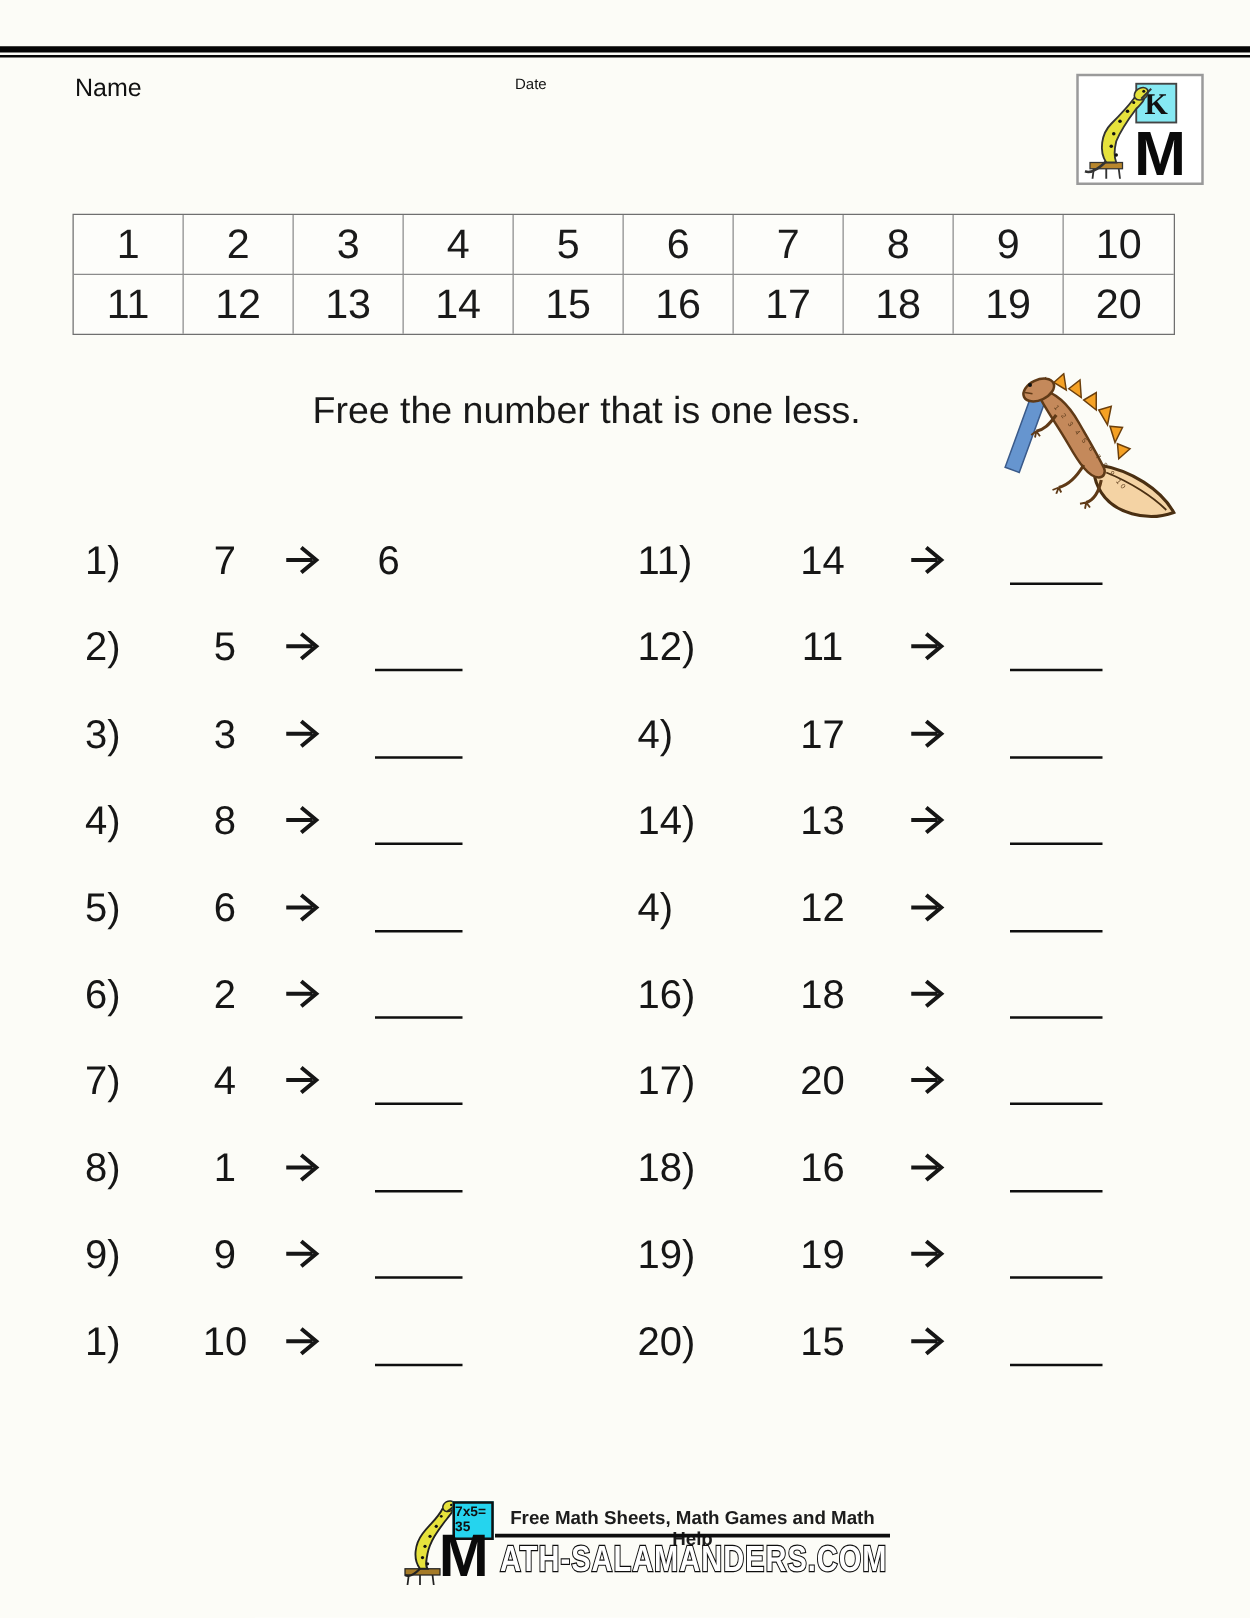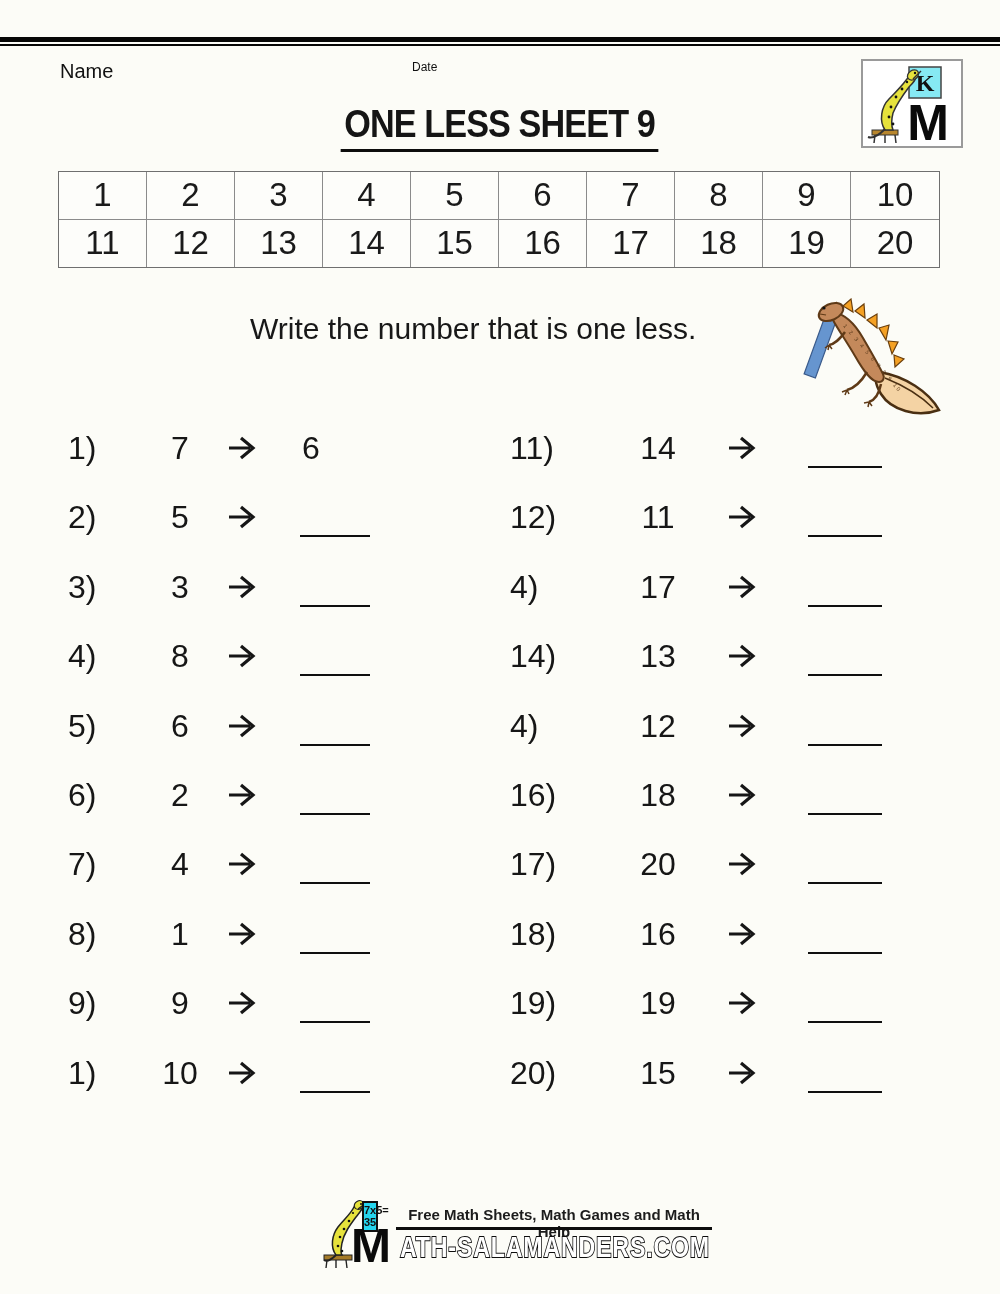--- a/index.html
+++ b/index.html
@@ -47,21 +47,21 @@
   .val-r{left:626px;width:64px;text-align:center;}
   .arr-r{left:728px;top:17px !important;line-height:0;}
   .blank-r{left:808px;width:74px;top:48px !important;height:0;border-bottom:2.5px solid #0f0f0f;}
 
   
   .f-tagline{position:absolute;left:404px;top:1206px;width:300px;text-align:center;
              font-size:15px;font-weight:700;color:#1c1c1c;}
   .f-rule{position:absolute;left:396px;top:1227px;width:316px;height:3px;background:#0d0d0d;}
   .f-site{position:absolute;left:397px;top:1230px;}
   .f-m{position:absolute;left:351px;top:1222px;font-size:48px;font-weight:800;color:#0a0a0a;line-height:1;}
-  .f-board{position:absolute;left:362px;top:1201px;width:16px;height:31px;background:#25d4ee;
+  .f-board{position:absolute;left:362px;top:1201px;width:33px;height:31px;background:#25d4ee;
            border:2px solid #101010;box-sizing:border-box;text-align:left;line-height:1.1;
            font-size:11px;font-weight:700;color:#101010;padding-top:1px;}
   .f-sala{position:absolute;left:322px;top:1199px;}
 </style>
 </head>
 <body>
 
 <div id="page">
 
   <div class="top-bar"></div>
@@ -84,23 +84,20 @@
       <line x1="50" y1="18" x2="58" y2="10" stroke="#333" stroke-width="1.5"></line>
       <circle cx="28" cy="46" r="1.4" fill="#111"></circle>
         <circle cx="33" cy="36" r="1.4" fill="#111"></circle>
       <circle cx="39" cy="28" r="1.4" fill="#111"></circle>
         <circle cx="26" cy="56" r="1.4" fill="#111"></circle>
       <circle cx="30" cy="63" r="1.4" fill="#111"></circle>
         <circle cx="44" cy="21" r="1.2" fill="#111"></circle>
     </svg>
   </div>
 
-  <div class="title-wrap">
-    <span class="title-inner">ONE LESS SHEET 9</span>
-  </div>
 
   <div class="chart">
     <div class="cell">1</div>
     <div class="cell">2</div>
     <div class="cell">3</div>
     <div class="cell">4</div>
     <div class="cell">5</div>
     <div class="cell">6</div>
     <div class="cell">7</div>
     <div class="cell">8</div>
@@ -111,21 +108,21 @@
     <div class="cell">13</div>
     <div class="cell">14</div>
     <div class="cell">15</div>
     <div class="cell">16</div>
     <div class="cell">17</div>
     <div class="cell">18</div>
     <div class="cell">19</div>
     <div class="cell">20</div>
   </div>
 
-  <div class="instruction">Write the number that is one less.</div>
+  <div class="instruction">Free the number that is one less.</div>
 
   <svg class="newt" width="152" height="120" viewBox="0 0 152 120">
     <g transform="rotate(20 40 14)">
       <rect x="34" y="20" width="12" height="62" fill="#6695cf" stroke="#3a5a8a" stroke-width="1.2"></rect>
       <polygon points="34,20 46,20 40,4" fill="#ecc28f" stroke="#8a5a2a" stroke-width="1"></polygon>
       <polygon points="38,9 42,9 40,3" fill="#222"></polygon>
     </g>
     <path d="M 86 74 C 112 78 136 94 146 112 C 124 120 98 112 88 96 C 82 86 81 78 86 74 Z" fill="#f4d3a4" stroke="#4a2f12" stroke-width="2.5"></path>
     <path d="M 92 80 C 112 88 130 100 140 110" fill="none" stroke="#4a2f12" stroke-width="1.5"></path>
     <polygon points="50,8 58,1 60,14" fill="#f5a124" stroke="#6b3f0d" stroke-width="1.2"></polygon>

